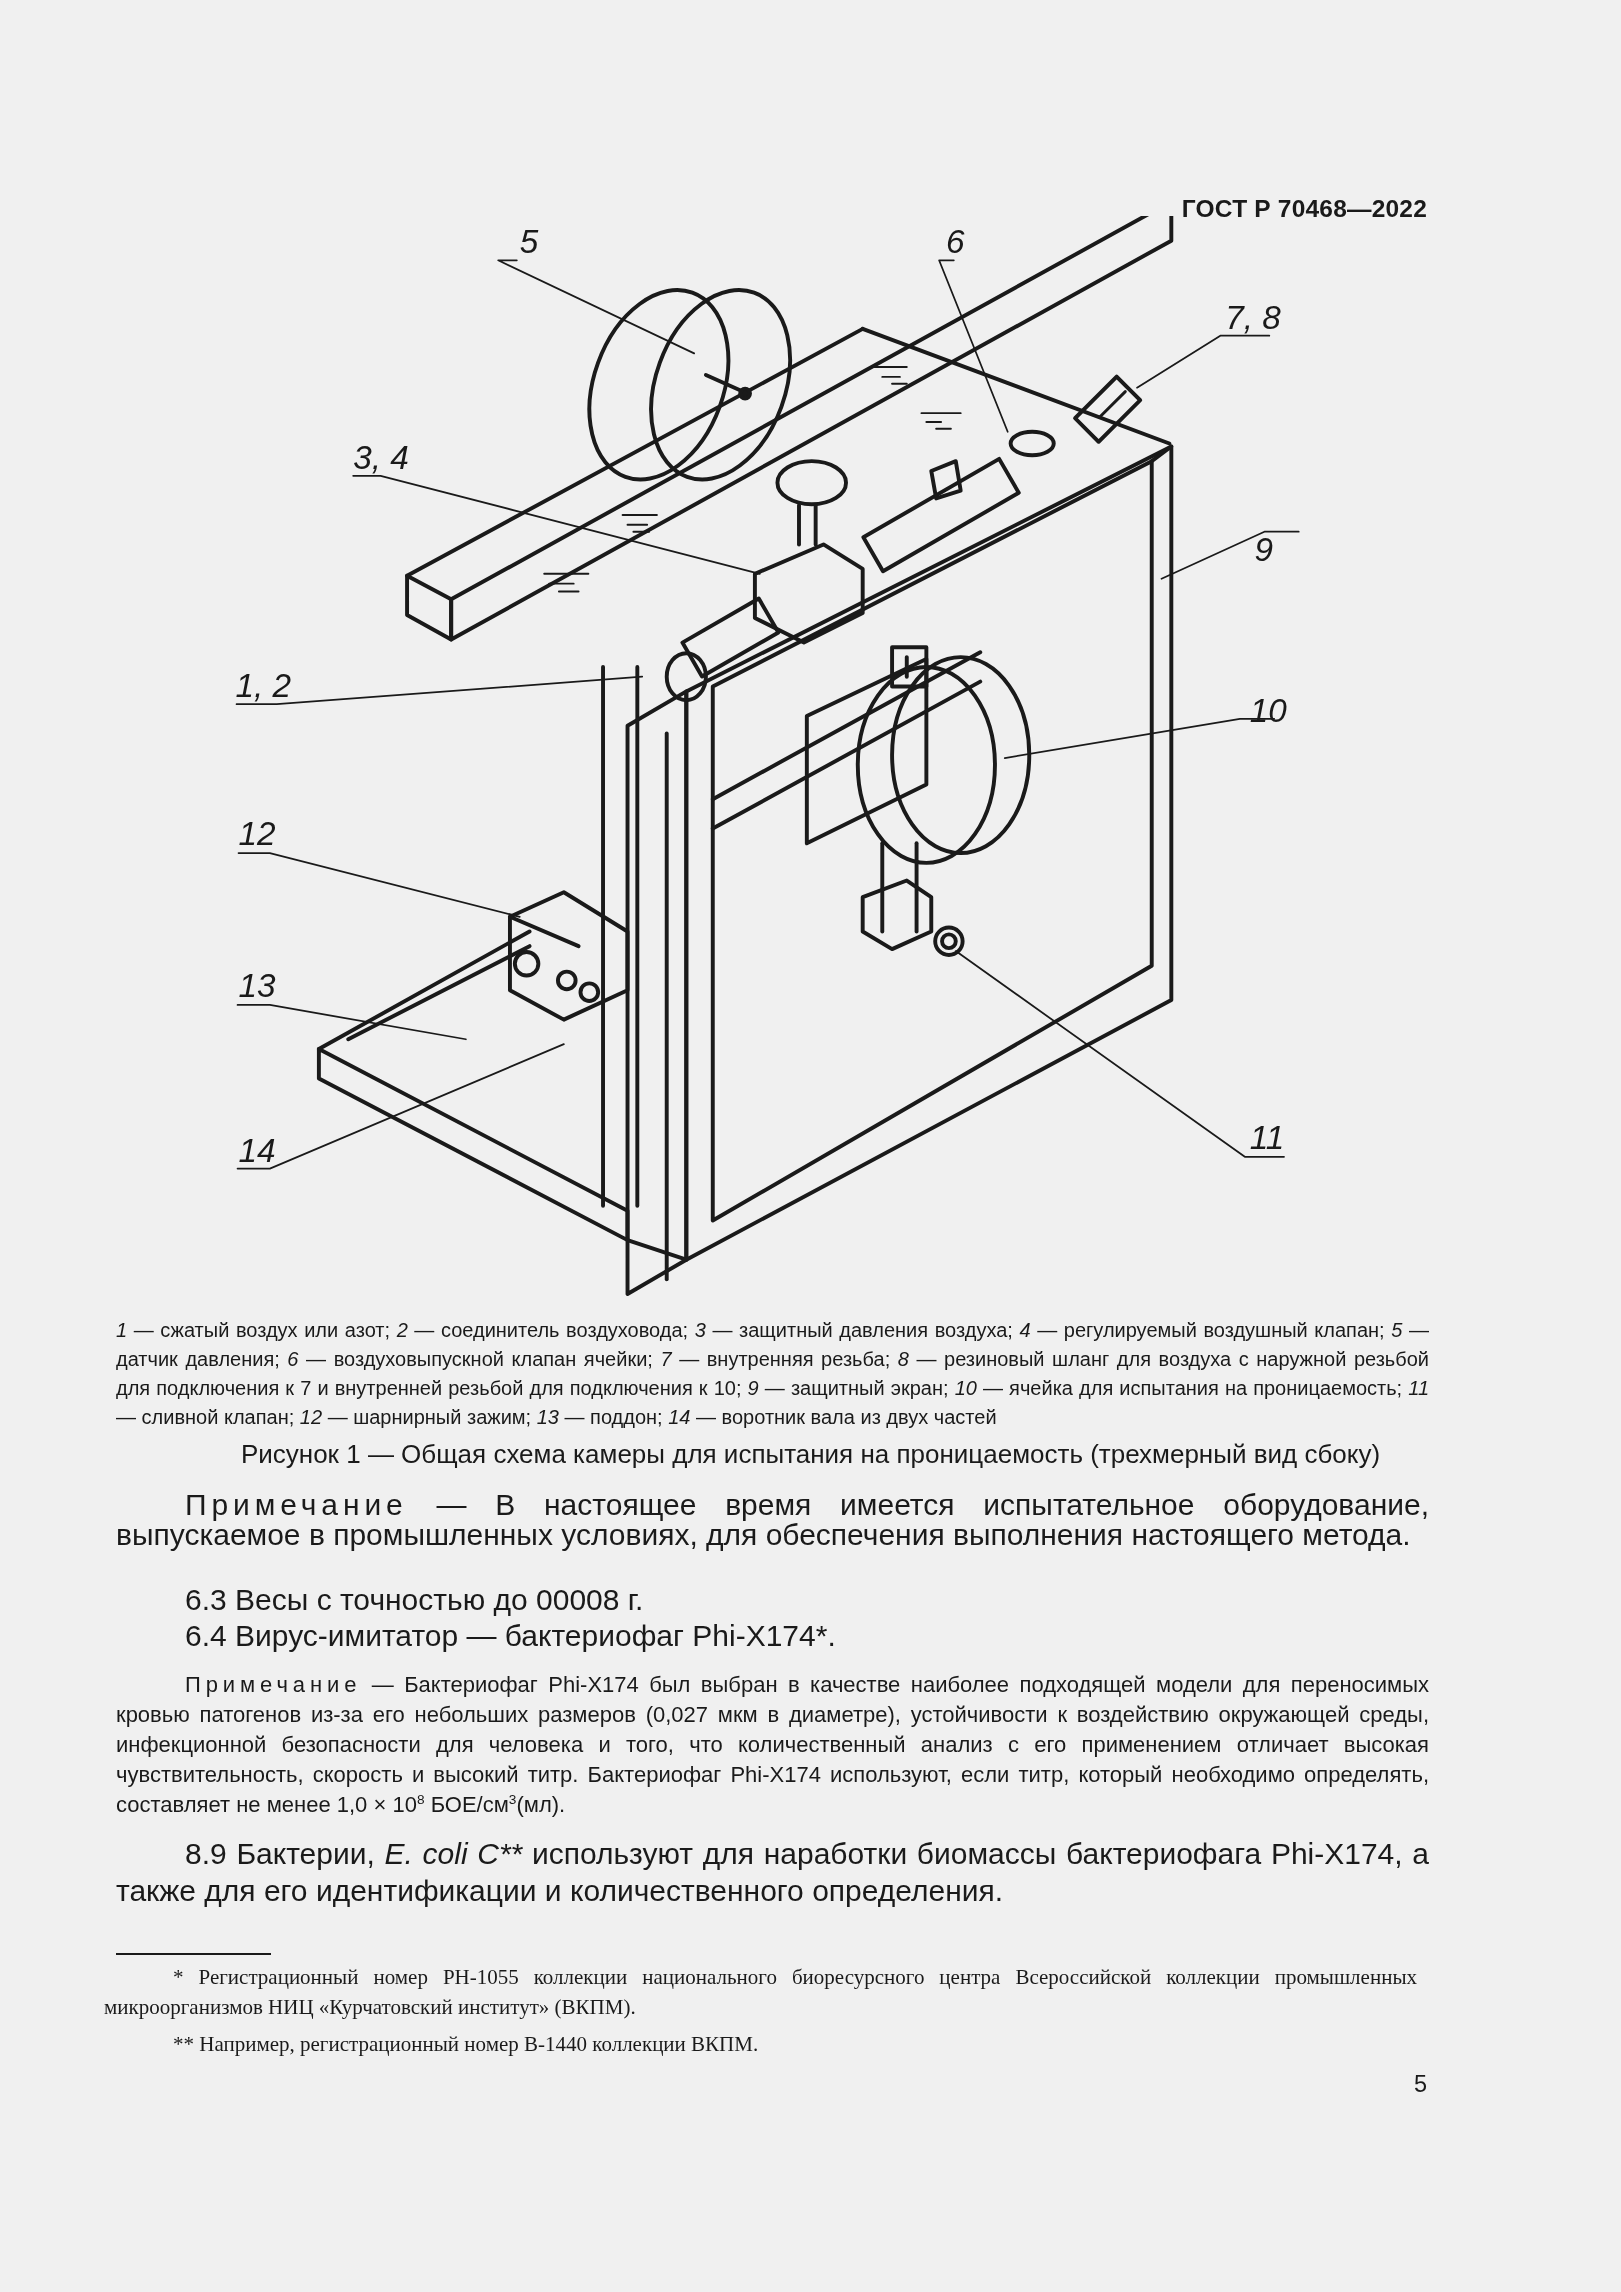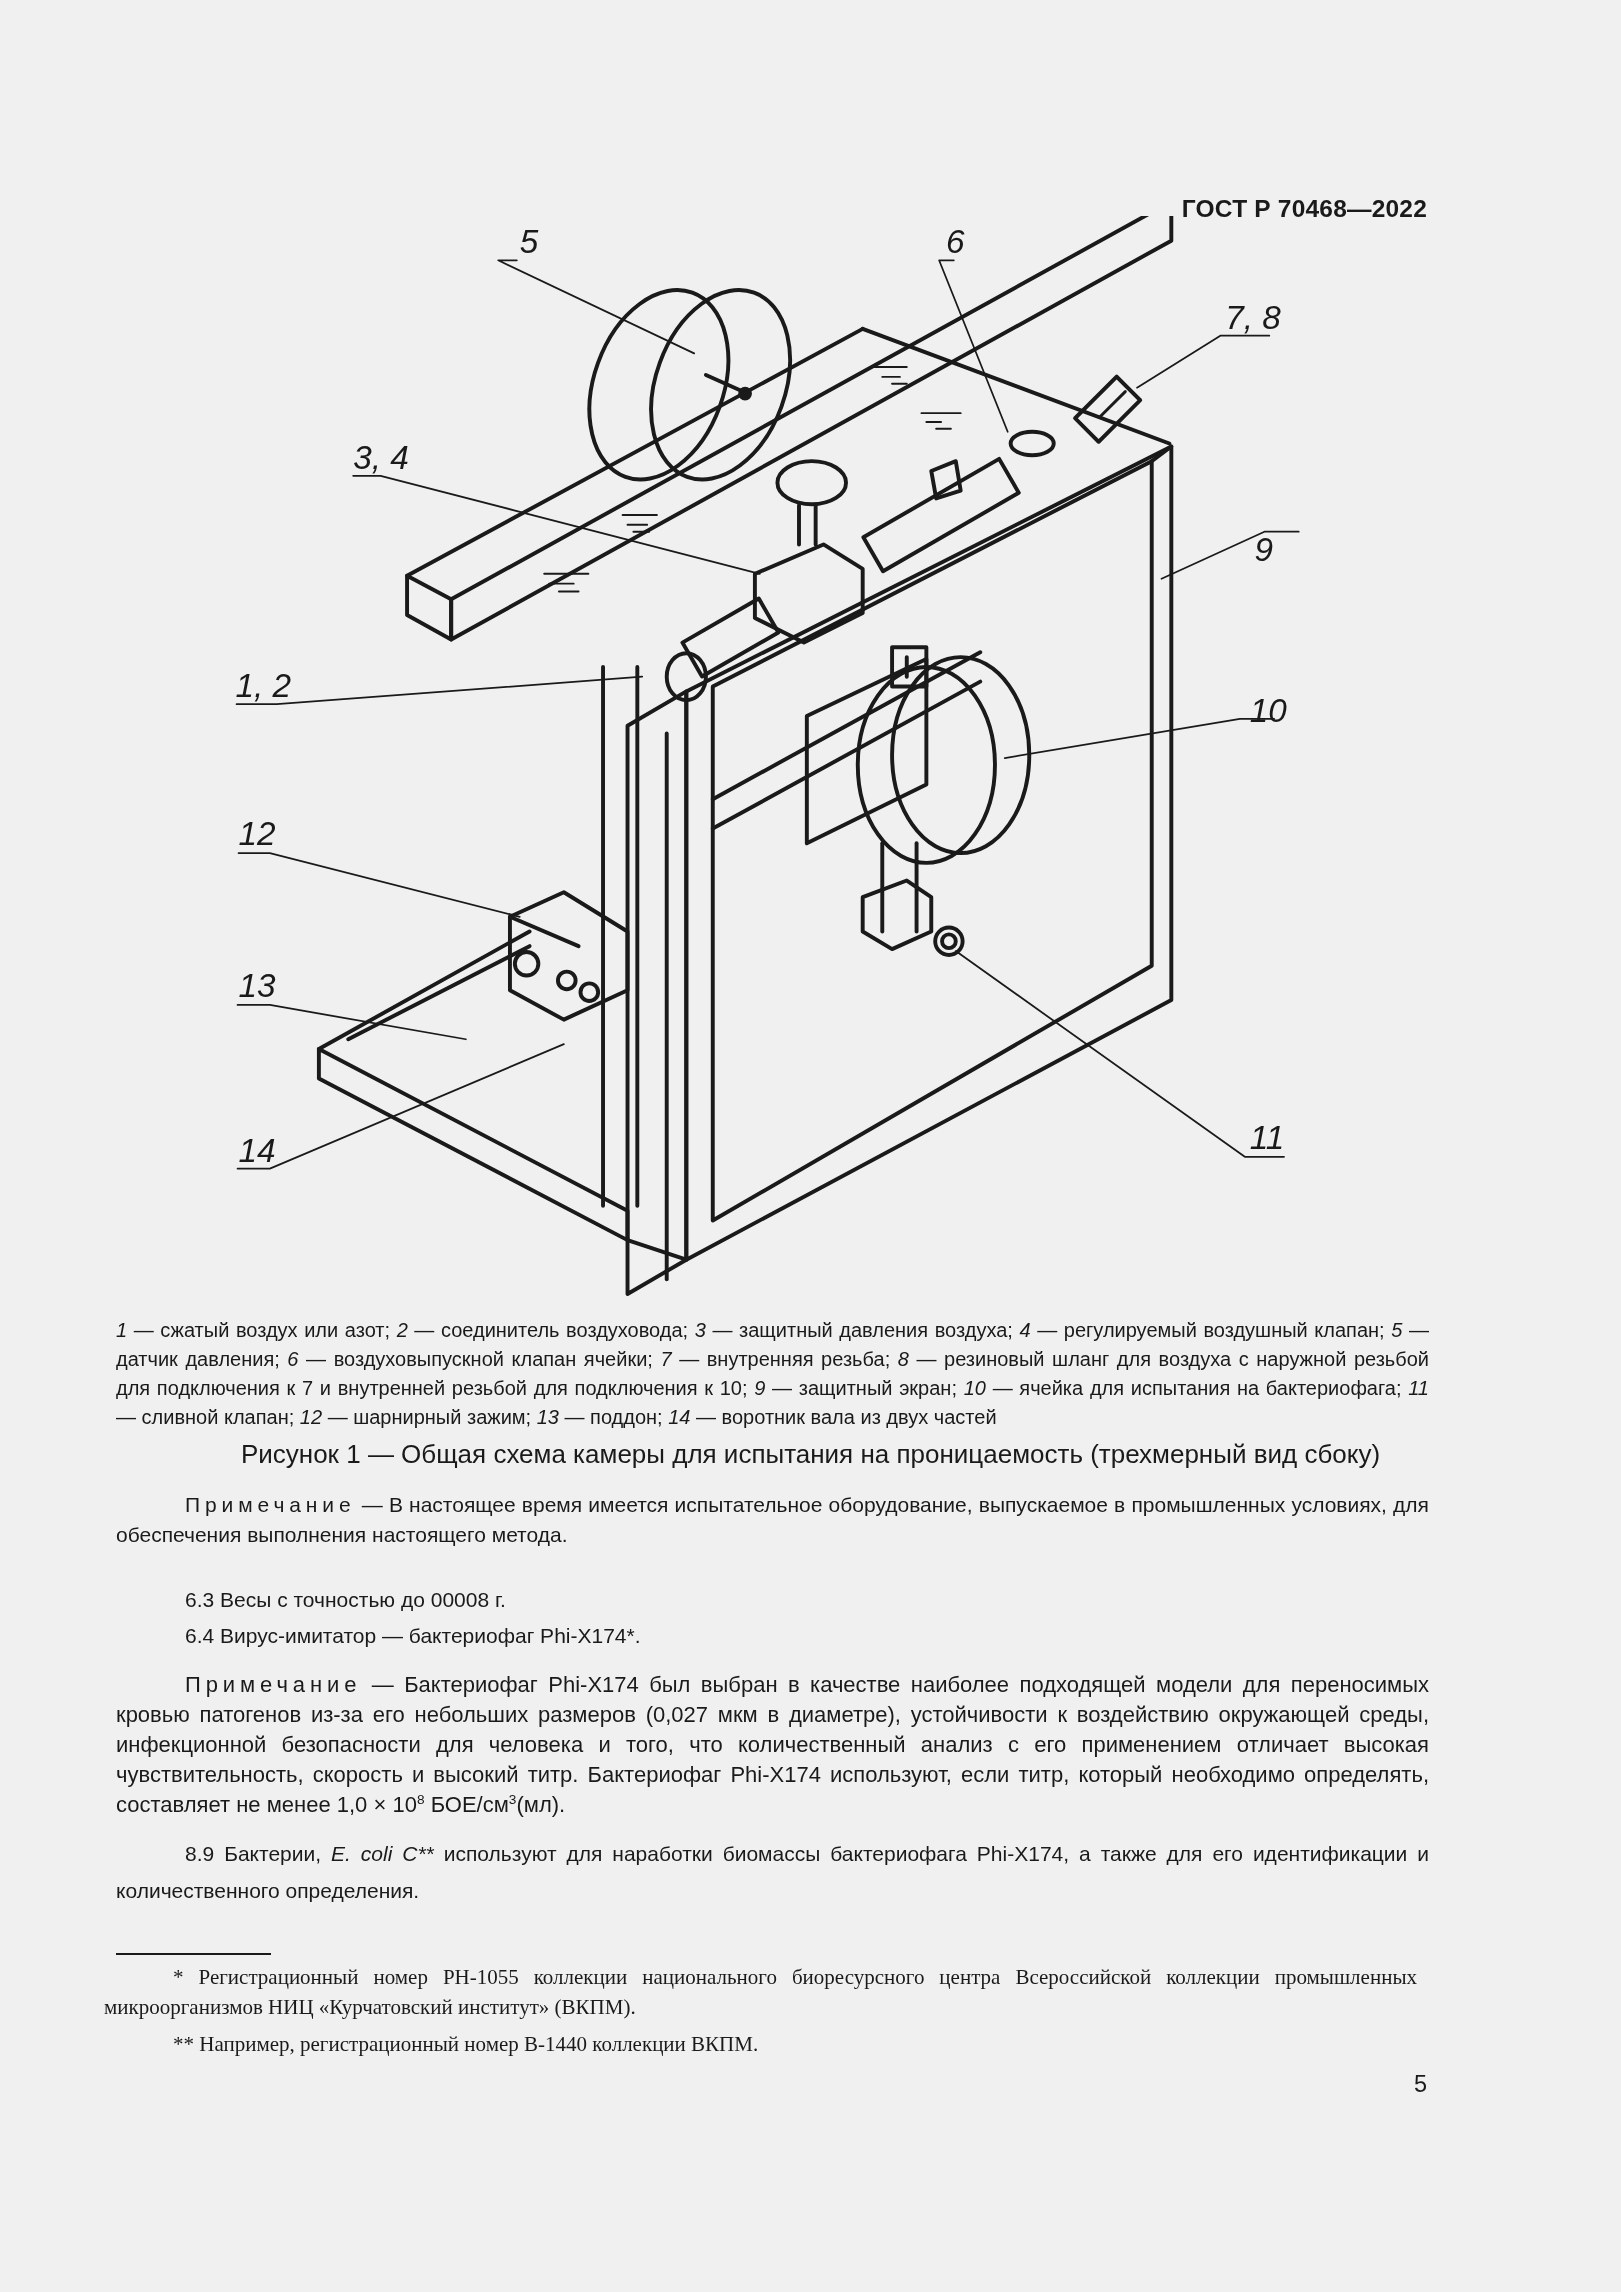--- a/index.html
+++ b/index.html
@@ -25,21 +25,21 @@
     position: absolute; left: 116px; top: 1316px; width: 1313px;
     font-size: 20px; line-height: 29px; text-align: justify;
   }
   .legend i { font-style: italic; }
   .caption {
     position: absolute; left: 0; width: 1621px; top: 1439px;
     text-align: center; font-size: 26px;
   }
   .para {
     position: absolute; left: 116px; width: 1313px;
-    font-size: 21px; line-height: 30px; text-align: justify;
+    font-size: 30px; line-height: 30px; text-align: justify;
   }
   .indent { text-indent: 69px; }
   .spaced { letter-spacing: 4.9px; }
   .footline {
     position: absolute; left: 116px; top: 1953px; width: 155px; height: 0;
     border-top: 2.9px solid #1a1a1a;
   }
   .foot {
     position: absolute; left: 104px; width: 1313px;
     font-size: 21px; line-height: 30px; text-align: justify; font-family: Liberation Serif, serif;
@@ -177,21 +177,21 @@
 <div class="legend">
   <i>1</i> <span>—</span> <span>сжатый воздух или азот;</span>
   <i>2</i> <span>—</span> <span>соединитель воздуховода;</span>
   <i>3</i> <span>—</span> <span>защитный давления воздуха;</span>
   <i>4</i> <span>—</span> <span>регулируемый воздушный клапан;</span>
   <i>5</i> <span>—</span> <span>датчик давления;</span>
   <i>6</i> <span>—</span> <span>воздуховыпускной клапан ячейки;</span>
   <i>7</i> <span>—</span> <span>внутренняя резьба;</span>
   <i>8</i> <span>—</span> <span>резиновый шланг для воздуха с наружной резьбой для подключения к 7 и внутренней резьбой для подключения к 10;</span>
   <i>9</i> <span>—</span> <span>защитный экран;</span>
-  <i>10</i> <span>—</span> <span>ячейка для испытания на бактериофага;</span>
+  <i>10</i> <span>—</span> <span>ячейка для испытания на проницаемость;</span>
   <i>11</i> <span>—</span> <span>сливной клапан;</span>
   <i>12</i> <span>—</span> <span>шарнирный зажим;</span>
   <i>13</i> <span>—</span> <span>поддон;</span>
   <i>14</i> <span>—</span> <span>воротник вала из двух частей</span>
 </div>
 
 <div class="caption">Рисунок 1 — Общая схема камеры для испытания на проницаемость (трехмерный вид сбоку)</div>
 
 <p class="para indent" style="top:1490px; margin:0;"><span class="spaced">Примечание</span><span> — В настоящее время имеется испытательное оборудование, выпускаемое в промышленных условиях, для обеспечения выполнения настоящего метода.</span></p>
 

